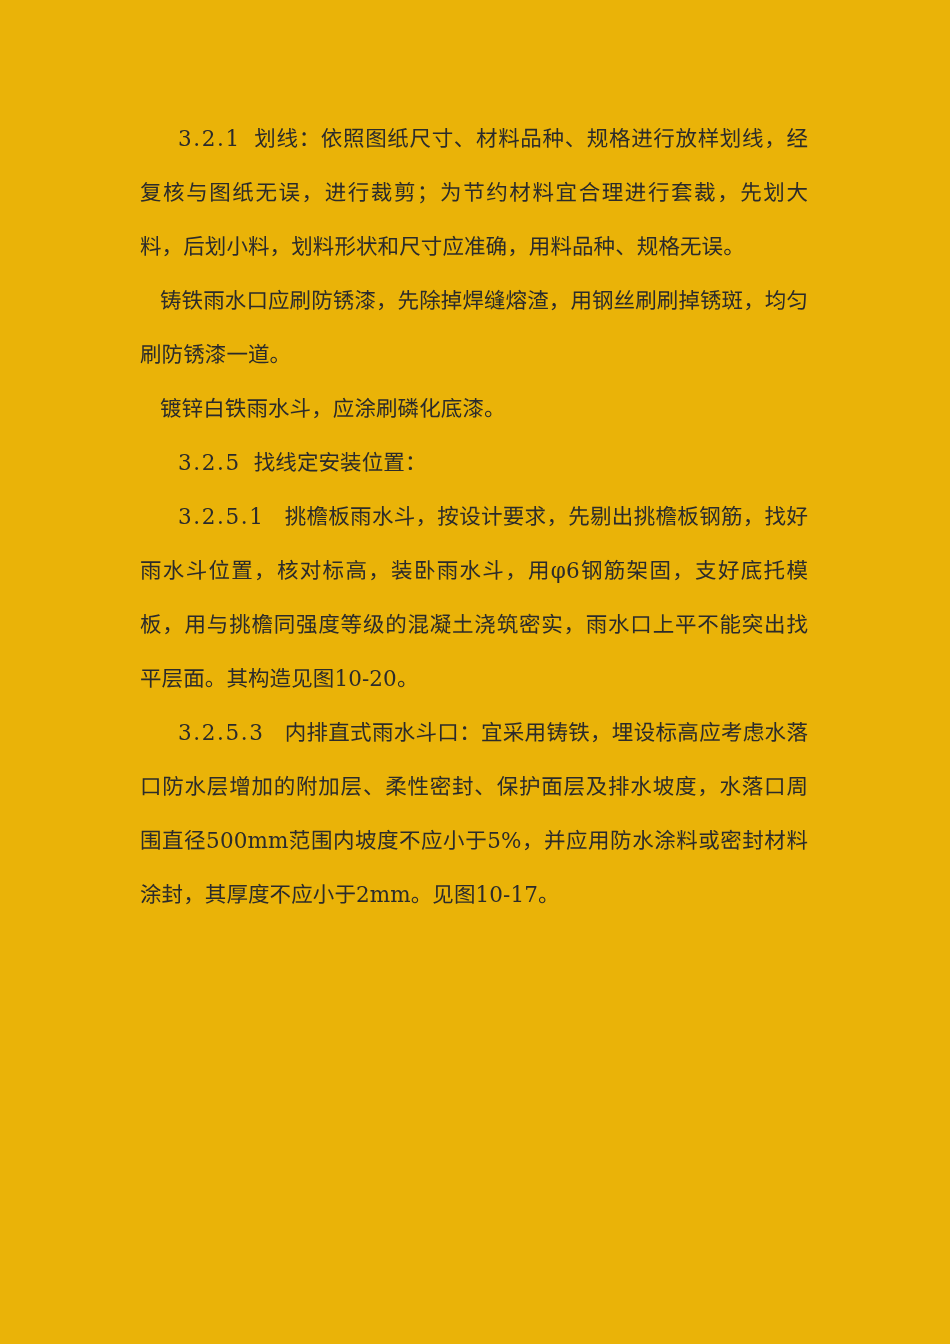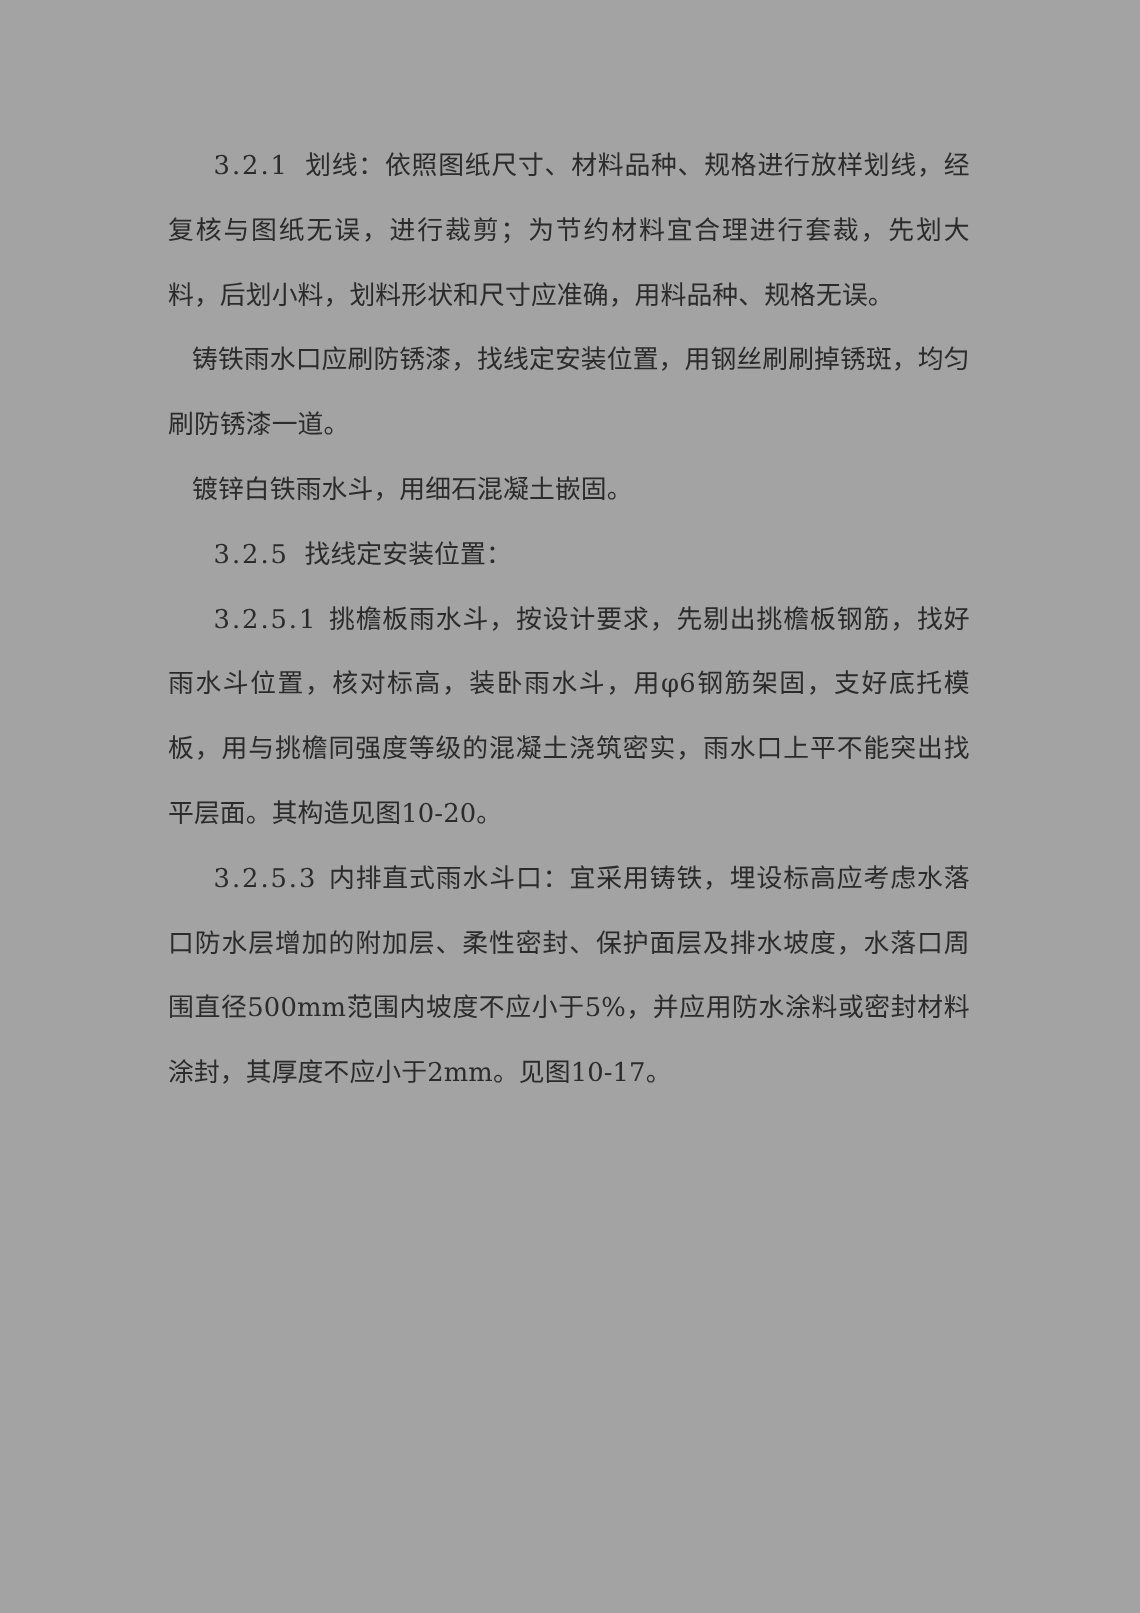--- a/index.html
+++ b/index.html
@@ -53,32 +53,32 @@
   }
 
   
   .clause-no {
     letter-spacing: 1.6px;
     margin-right: 13px;
     white-space: nowrap;
   }
 
   .clause-no.tight {
-    margin-right: 9px;
+    margin-right: 20px;
   }
 
   .para-text {
     
   }
 </style>
 </head>
 <body style="background: rgb(255, 255, 255); color: rgb(43, 43, 43);">
 
-<div id="page" style="background: #a3a3a3;">
+<div id="page" style="background: #eab308;">
   <div class="doc-body">
       <p class="para indent-2"><span class="clause-no">3.2.1</span><span class="para-text">划线：依照图纸尺寸、材料品种、规格进行放样划线，经复核与图纸无误，进行裁剪；为节约材料宜合理进行套裁，先划大料，后划小料，划料形状和尺寸应准确，用料品种、规格无误。</span></p>
-      <p class="para indent-1"><span class="para-text">铸铁雨水口应刷防锈漆，找线定安装位置，用钢丝刷刷掉锈斑，均匀刷防锈漆一道。</span></p>
-      <p class="para indent-1"><span class="para-text">镀锌白铁雨水斗，用细石混凝土嵌固。</span></p>
+      <p class="para indent-1"><span class="para-text">铸铁雨水口应刷防锈漆，先除掉焊缝熔渣，用钢丝刷刷掉锈斑，均匀刷防锈漆一道。</span></p>
+      <p class="para indent-1"><span class="para-text">镀锌白铁雨水斗，应涂刷磷化底漆。</span></p>
       <p class="para indent-2"><span class="clause-no">3.2.5</span><span class="para-text">找线定安装位置：</span></p>
       <p class="para indent-2"><span class="clause-no tight">3.2.5.1</span><span class="para-text">挑檐板雨水斗，按设计要求，先剔出挑檐板钢筋，找好雨水斗位置，核对标高，装卧雨水斗，用φ6钢筋架固，支好底托模板，用与挑檐同强度等级的混凝土浇筑密实，雨水口上平不能突出找平层面。其构造见图10-20。</span></p>
       <p class="para indent-2"><span class="clause-no tight">3.2.5.3</span><span class="para-text">内排直式雨水斗口：宜采用铸铁，埋设标高应考虑水落口防水层增加的附加层、柔性密封、保护面层及排水坡度，水落口周围直径500mm范围内坡度不应小于5%，并应用防水涂料或密封材料涂封，其厚度不应小于2mm。见图10-17。</span></p>
     </div>
 </div>
 
 </body></html>

